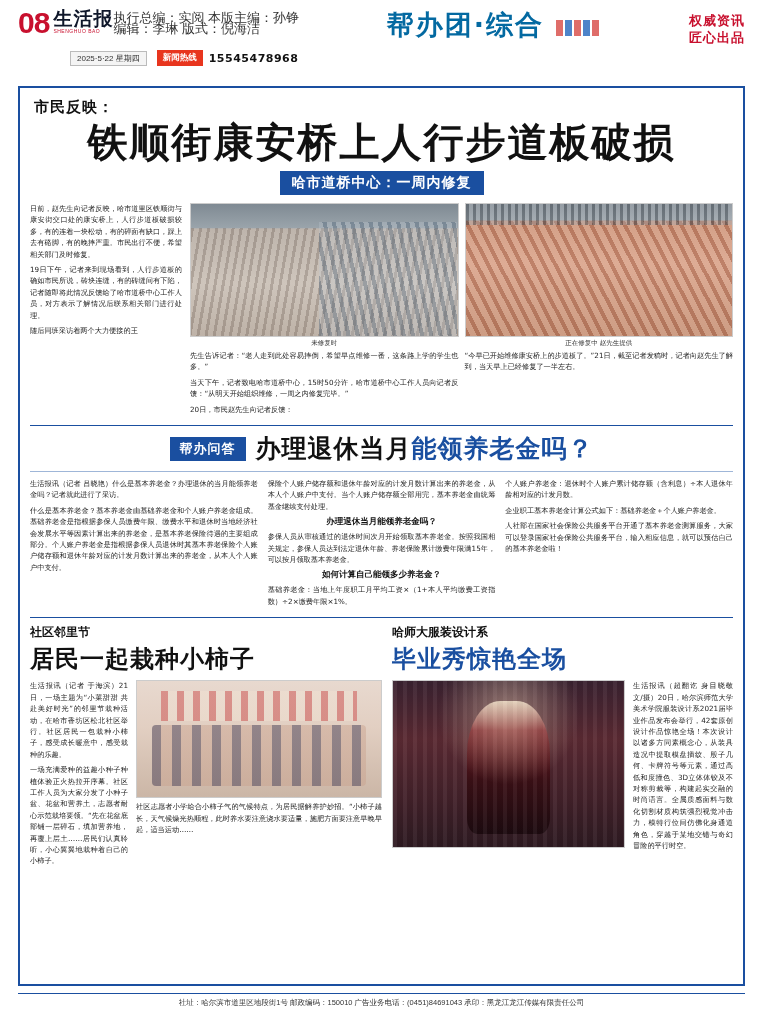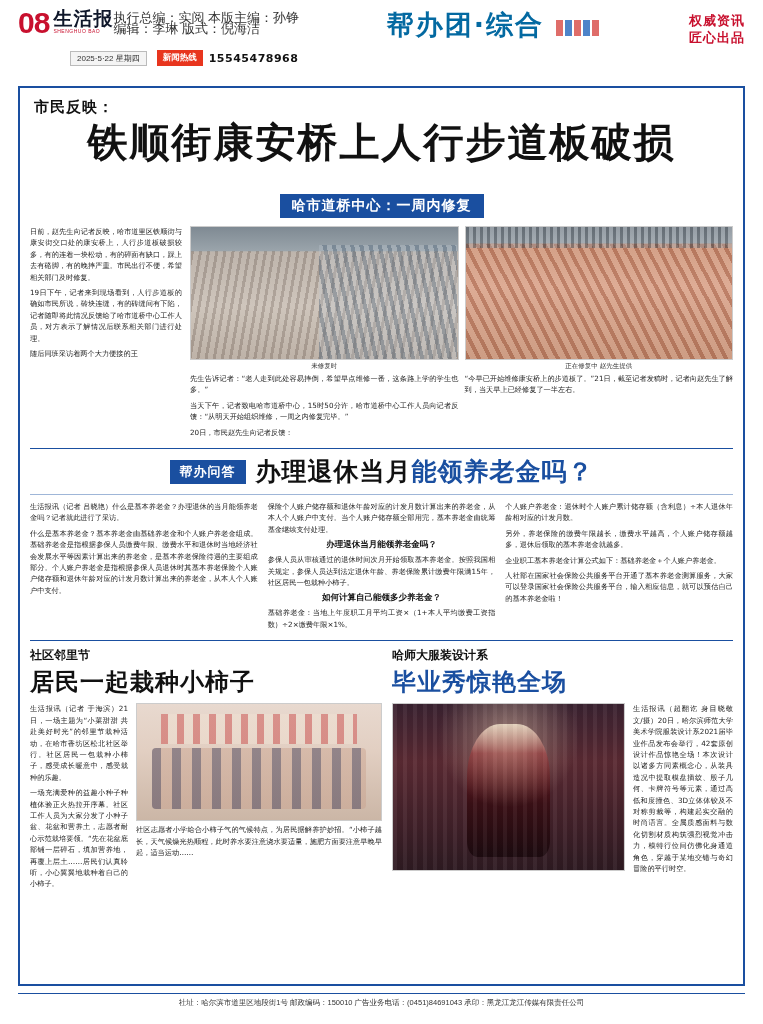--- a/index.html
+++ b/index.html
@@ -33,21 +33,21 @@
   .date{font-family:"Liberation Sans",sans-serif;font-size:8px;color:#333;border:1px solid #bbb;padding:1px 6px;background:#f4f4f4;}
   .hotline-badge{margin-left:10px;background:#e8351e;color:#fff;font-size:8.5px;font-family:"DejaVu Sans",sans-serif;padding:2px 6px;font-weight:bold;}
   .hotline-num{margin-left:6px;font-family:"DejaVu Sans",sans-serif;font-size:11px;font-weight:bold;color:#111;letter-spacing:.5px;}
 
   
   .frame{position:absolute;left:18px;top:86px;width:727px;height:900px;border:2px solid #1a4fa0;box-sizing:border-box;padding:8px 10px;}
 
   .kicker{font-family:"DejaVu Sans",sans-serif;font-size:15px;color:#111;font-weight:bold;letter-spacing:1px;margin:2px 0 2px 4px;}
   .headline{font-family:"DejaVu Sans",sans-serif;font-weight:bold;font-size:40px;line-height:46px;text-align:center;letter-spacing:2px;color:#111;margin:2px 0 6px 0;}
   .subhead-wrap{text-align:center;margin-bottom:8px;}
-  .subhead{display:inline-block;background:#1a4fa0;color:#fff;font-family:"DejaVu Sans",sans-serif;font-size:14px;font-weight:bold;padding:3px 12px;letter-spacing:1px;margin-top:23px;}
+  .subhead{display:inline-block;background:#1a4fa0;color:#fff;font-family:"DejaVu Sans",sans-serif;font-size:14px;font-weight:bold;padding:3px 12px;letter-spacing:1px;}
 
   .rule{height:1px;background:#1a4fa0;margin:6px 0;}
   .rule.thin{background:#9fb6d8;}
 
   
   .story1{display:flex;gap:8px;}
   .col-text{width:152px;}
   .p{font-family:"DejaVu Sans",sans-serif;font-size:7.2px;line-height:11.4px;color:#222;text-align:justify;margin:0 0 4px 0;}
   .photos{flex:1;display:flex;gap:6px;}
   .photo{flex:1;position:relative;}
@@ -194,27 +194,26 @@
     <div class="rule thin"></div>
 
     <div class="qa-cols">
       <div class="c">
         <p class="p">生活报讯（记者 吕晓艳）什么是基本养老金？办理退休的当月能领养老金吗？记者就此进行了采访。</p>
         <p class="p">什么是基本养老金？基本养老金由基础养老金和个人账户养老金组成。基础养老金是指根据参保人员缴费年限、缴费水平和退休时当地经济社会发展水平等因素计算出来的养老金，是基本养老保险待遇的主要组成部分。个人账户养老金是指根据参保人员退休时其基本养老保险个人账户储存额和退休年龄对应的计发月数计算出来的养老金，从本人个人账户中支付。</p>
       </div>
       <div class="c">
         <p class="p">保险个人账户储存额和退休年龄对应的计发月数计算出来的养老金，从本人个人账户中支付。当个人账户储存额全部用完，基本养老金由统筹基金继续支付处理。</p>
         <div class="sub-h">办理退休当月能领养老金吗？</div>
-        <p class="p">参保人员从审核通过的退休时间次月开始领取基本养老金。按照我国相关规定，参保人员达到法定退休年龄、养老保险累计缴费年限满15年，社区居民一包栽种小柿子。</p>
+        <p class="p">参保人员从审核通过的退休时间次月开始领取基本养老金。按照我国相关规定，参保人员达到法定退休年龄、养老保险累计缴费年限满15年，可以按月领取基本养老金。</p>
         <div class="sub-h">如何计算自己能领多少养老金？</div>
         <p class="p">基础养老金：当地上年度职工月平均工资×（1+本人平均缴费工资指数）÷2×缴费年限×1%。</p>
       </div>
       <div class="c">
         <p class="p">个人账户养老金：退休时个人账户累计储存额（含利息）÷本人退休年龄相对应的计发月数。</p>
-        <p class="p">另外，养老保险的缴费年限越长，缴费水平越高，个人账户储存额越多，退休后领取的基本养老金就越多。</p>
         <p class="p">企业职工基本养老金计算公式如下：基础养老金＋个人账户养老金。</p>
         <p class="p">人社部在国家社会保险公共服务平台开通了基本养老金测算服务，大家可以登录国家社会保险公共服务平台，输入相应信息，就可以预估自己的基本养老金啦！</p>
       </div>
     </div>
 
     <div class="rule"></div>
 
     <div class="bottom">
       <div class="bl">
         <div class="sec-label">社区邻里节</div>

